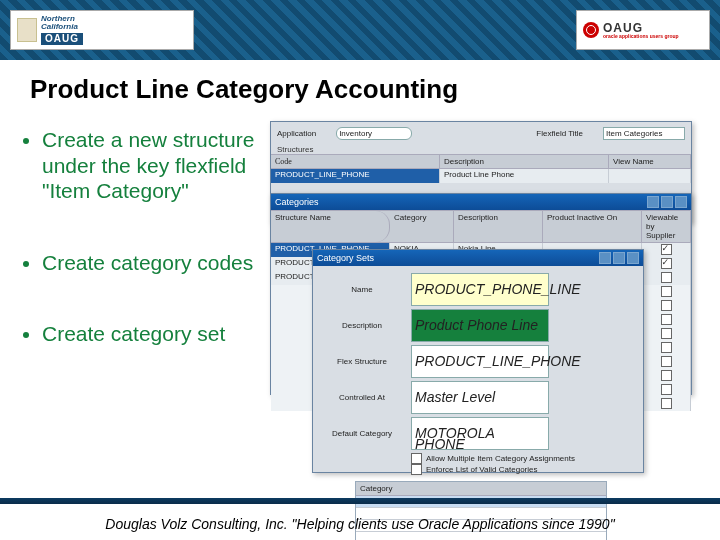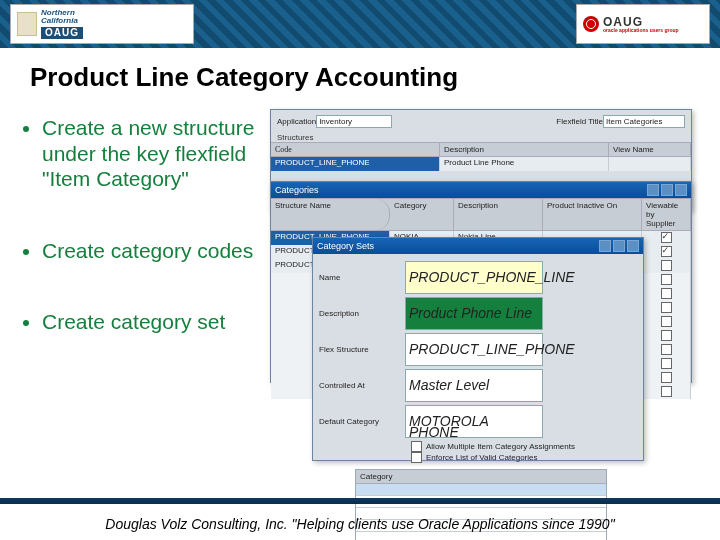--- a/index.html
+++ b/index.html
@@ -5,21 +5,21 @@
   body {
     margin: 0;
     font-family: Arial, sans-serif;
     width: 720px;
     height: 540px;
     background: #fff;
     position: relative;
     overflow: hidden;
   }
   .topbar {
-    height: 48px;
+    height: 60px;
     background: #124b70;
     background-image: repeating-linear-gradient(45deg,
       #124b70 0 6px, #1a608c 6px 12px);
     display: flex;
     align-items: center;
     justify-content: space-between;
     padding: 0 10px;
   }
   .logo-box, .logo-box-right {
     background: #fff;
@@ -87,38 +87,38 @@
     font-size: 9px;
     padding: 2px 4px;
     display:flex;
     justify-content: space-between;
     align-items:center;
   }
   .titlebar .wicons { display:flex; gap:2px; }
   .titlebar .wicons span {
     width:10px; height:10px; background:#5a90c4; border:1px solid #fff3; display:inline-block;
   }
-  .form-row { display:flex; align-items:center; gap:0; padding: 5px 6px; }
+  .form-row { display:flex; align-items:center; gap:20px; padding: 5px 6px; }
   .lab { font-size:8px; color:#222; }
   .fld { background:#fff; border:1px solid #8aa; height:11px; display:inline-block; padding:0 2px; font-size:8px; line-height:11px; overflow:hidden; }
   .section-label { font-size:8px; padding:0 6px; color:#333; }
 
   .tbl-head { display:flex; background:#c7cdd5; border-top:1px solid #aab; border-bottom:1px solid #aab; font-size:8px; }
   .tbl-head > div { padding:2px 4px; border-right:1px solid #aab; }
   .tbl-row { display:flex; background:#e7ecf0; font-size:8px; }
   .tbl-row > div { padding:1px 4px; border-right:1px solid #c7cdd5; height:12px; overflow:hidden; }
   .tbl-row.sel > div:first-child { background:#1f5fa8; color:#fff; }
 
   .chk { width:9px; height:9px; border:1px solid #666; background:#fff; display:inline-block; position:relative; }
   .chk.on:after { content:"✓"; position:absolute; font-size:9px; line-height:8px; left:0; top:-1px; color:#333; }
 
   
   .w1 { left:0; top:0; width:420px; height:100px; }
   .w1 .form-row { justify-content: flex-start; }
-  .w1 .app-fld { width:70px; }
+  .w1 .app-fld { width:70px;border-radius:6px; }
   .w1 .ff-fld { width:76px; }
   .w1 .ff-lab { margin-left:auto; }
   .w1 .tbl-head > div:nth-child(1){width:160px;font-family:Liberation Serif, serif;}
   .w1 .tbl-head > div:nth-child(2){width:160px;}
   .w1 .tbl-head > div:nth-child(3){flex:1;}
   .w1 .tbl-row > div:nth-child(1){width:160px;}
   .w1 .tbl-row > div:nth-child(2){width:160px;}
   .w1 .tbl-row > div:nth-child(3){flex:1;}
 
   
@@ -132,21 +132,21 @@
   .w2 .tbl-row > div:nth-child(2){width:55px;}
   .w2 .tbl-row > div:nth-child(3){width:80px;}
   .w2 .tbl-row > div:nth-child(4){width:90px;}
   .w2 .tbl-row > div:nth-child(5){flex:1; text-align:center;}
   .w2 .empty > div { background:#eef2f5; }
 
   
   .w3 { left:42px; top:128px; width:330px; height:222px; }
   .w3 .body { padding: 4px 6px 8px 6px; }
   .w3 .frow { display:flex; align-items:center; margin:3px 0; }
-  .w3 .frow .flab { width:86px; text-align:left; font-size:8px; }
+  .w3 .frow .flab { width:86px; text-align:center; padding-right:6px; font-size:8px; }
   .w3 .frow .ffld { background:#fff; border:1px solid #8aa; height:11px; font-size:14px; line-height:11px; padding:10px 3px;font-style:italic; }
   .w3 .checks { display:flex; align-items:center; gap:4px; margin-left:92px; font-size:8px; }
   .w3 .grid-box {
     margin: 6px 0 10px 36px;
     width: 250px;
     border:1px solid #9ab;
     background:#eef2f5;
   }
   .w3 .grid-box .gh { background:#c7cdd5; font-size:8px; padding:2px 4px; border-bottom:1px solid #aab; }
   .w3 .grid-box .gr { height:11px; border-bottom:1px solid #c7cdd5; background:#fff; }

